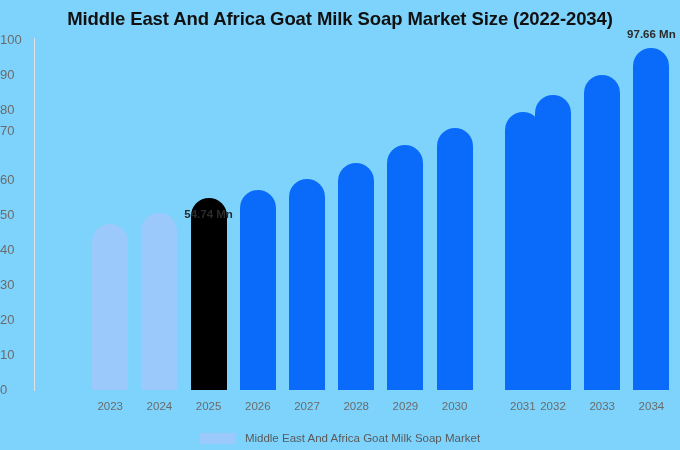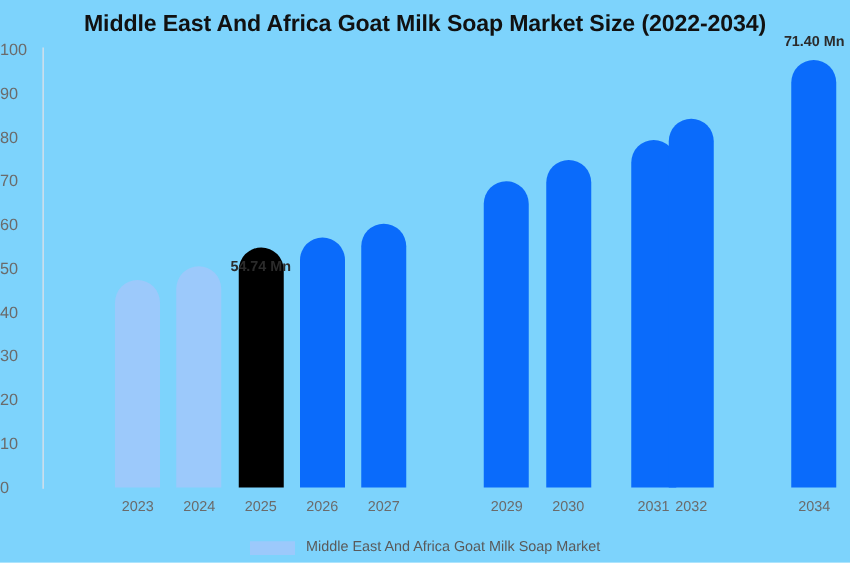--- a/index.html
+++ b/index.html
@@ -132,21 +132,21 @@
   <div id="y-axis-line"></div>
 
   <div id="y-ticks">
       <div class="tick" style="top: 390px;">0</div>
       <div class="tick" style="top: 355px;">10</div>
       <div class="tick" style="top: 320px;">20</div>
       <div class="tick" style="top: 285px;">30</div>
       <div class="tick" style="top: 250px;">40</div>
       <div class="tick" style="top: 215px;">50</div>
       <div class="tick" style="top: 180px;">60</div>
-      <div class="tick" style="top: 145px;">70</div>
+      <div class="tick" style="top: 131px;">70</div>
       <div class="tick" style="top: 110px;">80</div>
       <div class="tick" style="top: 75px;">90</div>
       <div class="tick" style="top: 40px;">100</div>
     </div>
 
   <div id="bars">
       <div class="bar-group" style="left: 57.2px; height: 450px;">
         <div class="bar" style="height: 165.9px; background: rgb(156, 201, 251);"></div>
         <div class="x-tick">2023</div>
       </div>
@@ -160,39 +160,47 @@
         <div class="x-tick">2025</div>
       </div>
       <div class="bar-group" style="left: 204.8px; height: 450px;">
         <div class="bar" style="height: 199.85px; background: rgb(10, 107, 251);"></div>
         <div class="x-tick">2026</div>
       </div>
       <div class="bar-group" style="left: 254px; height: 428px;">
         <div class="bar" style="height: 211.05px; background: rgb(10, 107, 251);"></div>
         <div class="x-tick">2027</div>
       </div>
+      <div class="bar-group" style="left: 303.2px; height: 450px;">
+        <div class="bar" style="height: 227.15px; background: rgb(10, 107, 251);"></div>
+        <div class="x-tick">2028</div>
+      </div>
       <div class="bar-group" style="left: 352.4px; height: 450px;">
         <div class="bar" style="height: 245px; background: rgb(10, 107, 251);"></div>
         <div class="x-tick">2029</div>
       </div>
       <div class="bar-group" style="left: 401.6px; height: 450px;">
         <div class="bar" style="height: 262.15px; background: rgb(10, 107, 251);"></div>
         <div class="x-tick">2030</div>
       </div>
       <div class="bar-group" style="left: 450.8px; height: 322px; margin-left: 19px;">
         <div class="bar" style="height: 277.9px; background: rgb(10, 107, 251);"></div>
         <div class="x-tick">2031</div>
       </div>
       <div class="bar-group" style="left: 500px; height: 450px; text-decoration: underline;">
         <div class="bar" style="height: 295.05px; background: rgb(10, 107, 251);"></div>
         <div class="x-tick">2032</div>
       </div>
+      <div class="bar-group" style="left: 549.2px; height: 450px;">
+        <div class="bar" style="height: 315px; background: rgb(10, 107, 251);"></div>
+        <div class="x-tick">2033</div>
+      </div>
       <div class="bar-group" style="left: 598.4px; height: 450px;">
         <div class="bar" style="height: 341.81px; background: rgb(10, 107, 251);"></div>
-        <div class="bar-label" style="top: 28.19px;">71.40 Mn</div>
+        <div class="bar-label" style="top: 28.19px;">97.66 Mn</div>
         <div class="x-tick">2034</div>
       </div>
     </div>
 
   <div id="legend">
     <span class="swatch" style="background: rgb(156, 201, 251);"></span>
     <span class="legend-text">Middle East And Africa Goat Milk Soap Market</span>
   </div>
 
 </div>

